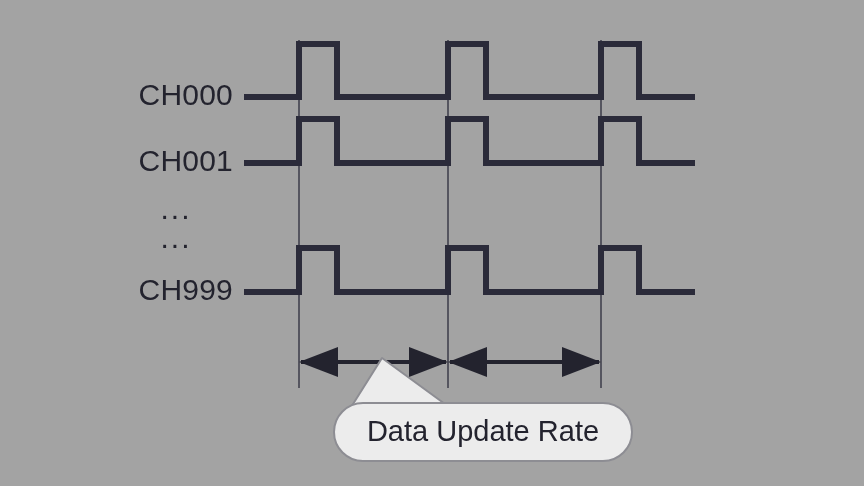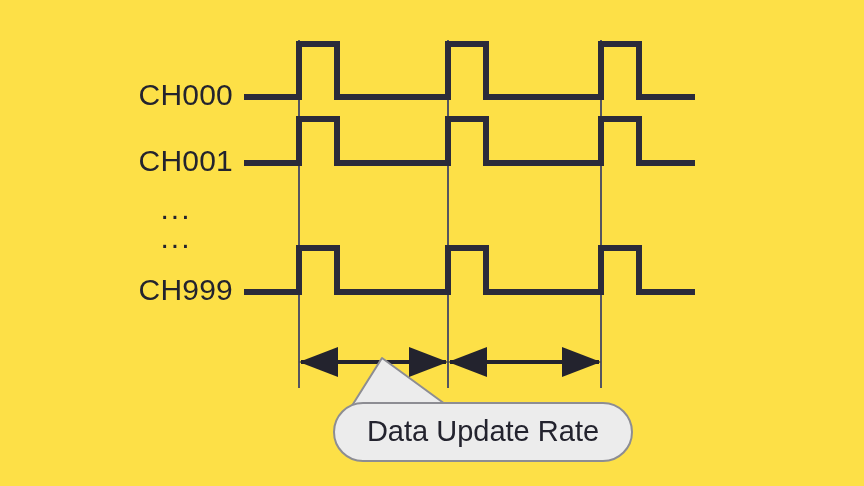--- a/index.html
+++ b/index.html
@@ -4,21 +4,21 @@
 <style>
   html, body {
     margin: 0;
     padding: 0;
     background: #ffffff;
   }
   #stage {
     position: relative;
     width: 864px;
     height: 486px;
-    background: #fde047;
+    background: #a3a3a3;
     overflow: hidden;
     font-family: "Liberation Sans", sans-serif;
   }
   #diagram-svg {
     position: absolute;
     left: 0;
     top: 0;
     width: 864px;
     height: 486px;
     display: block;

